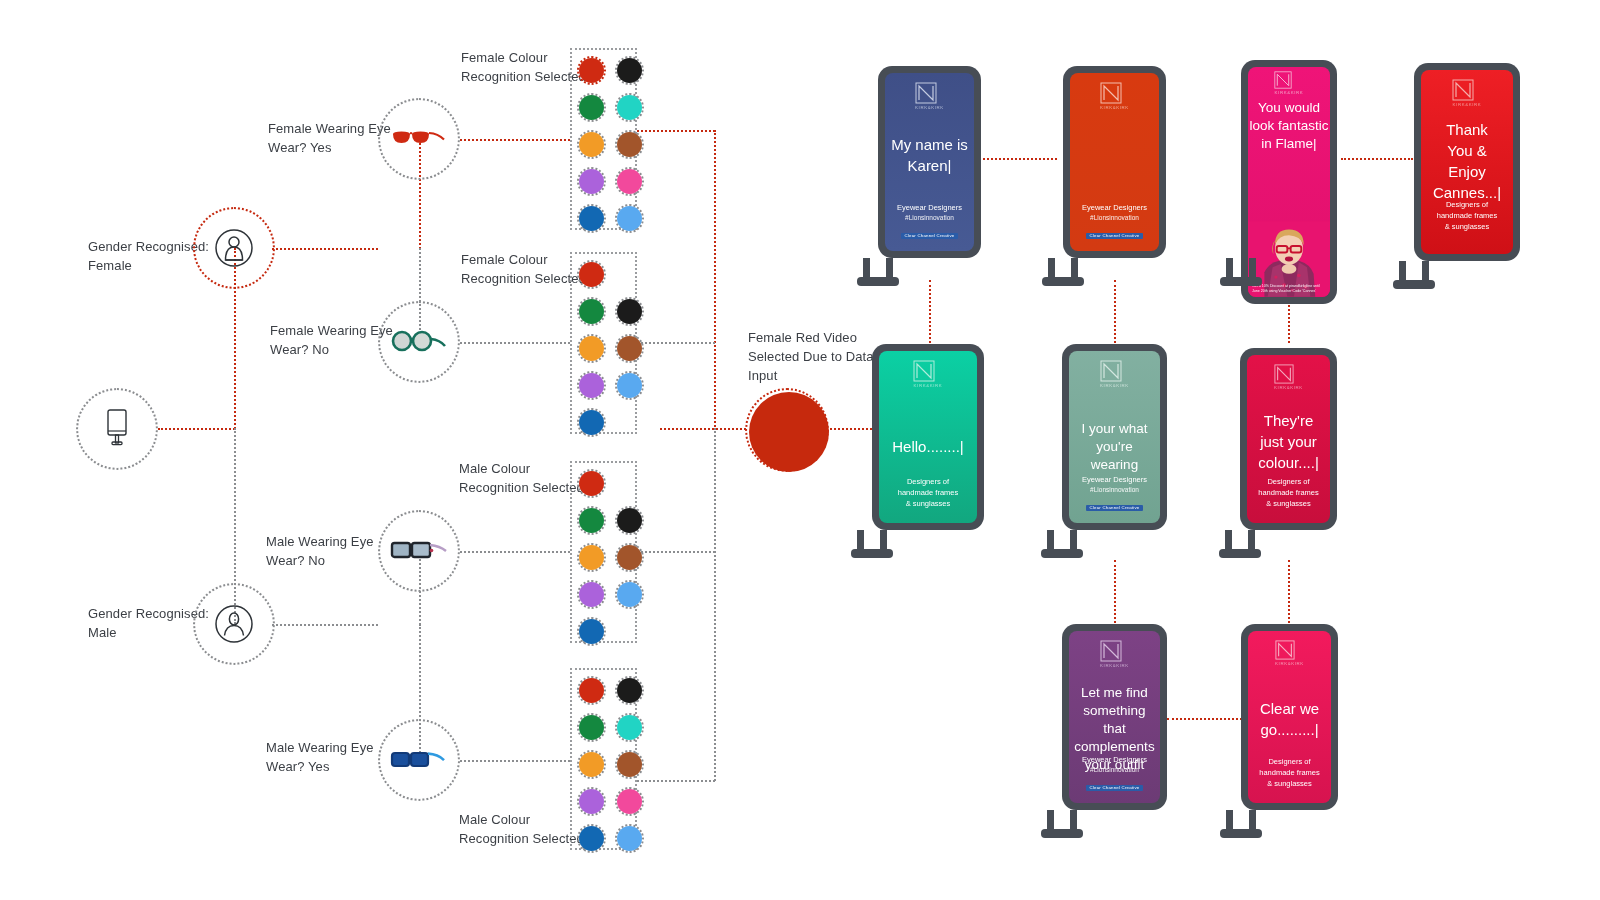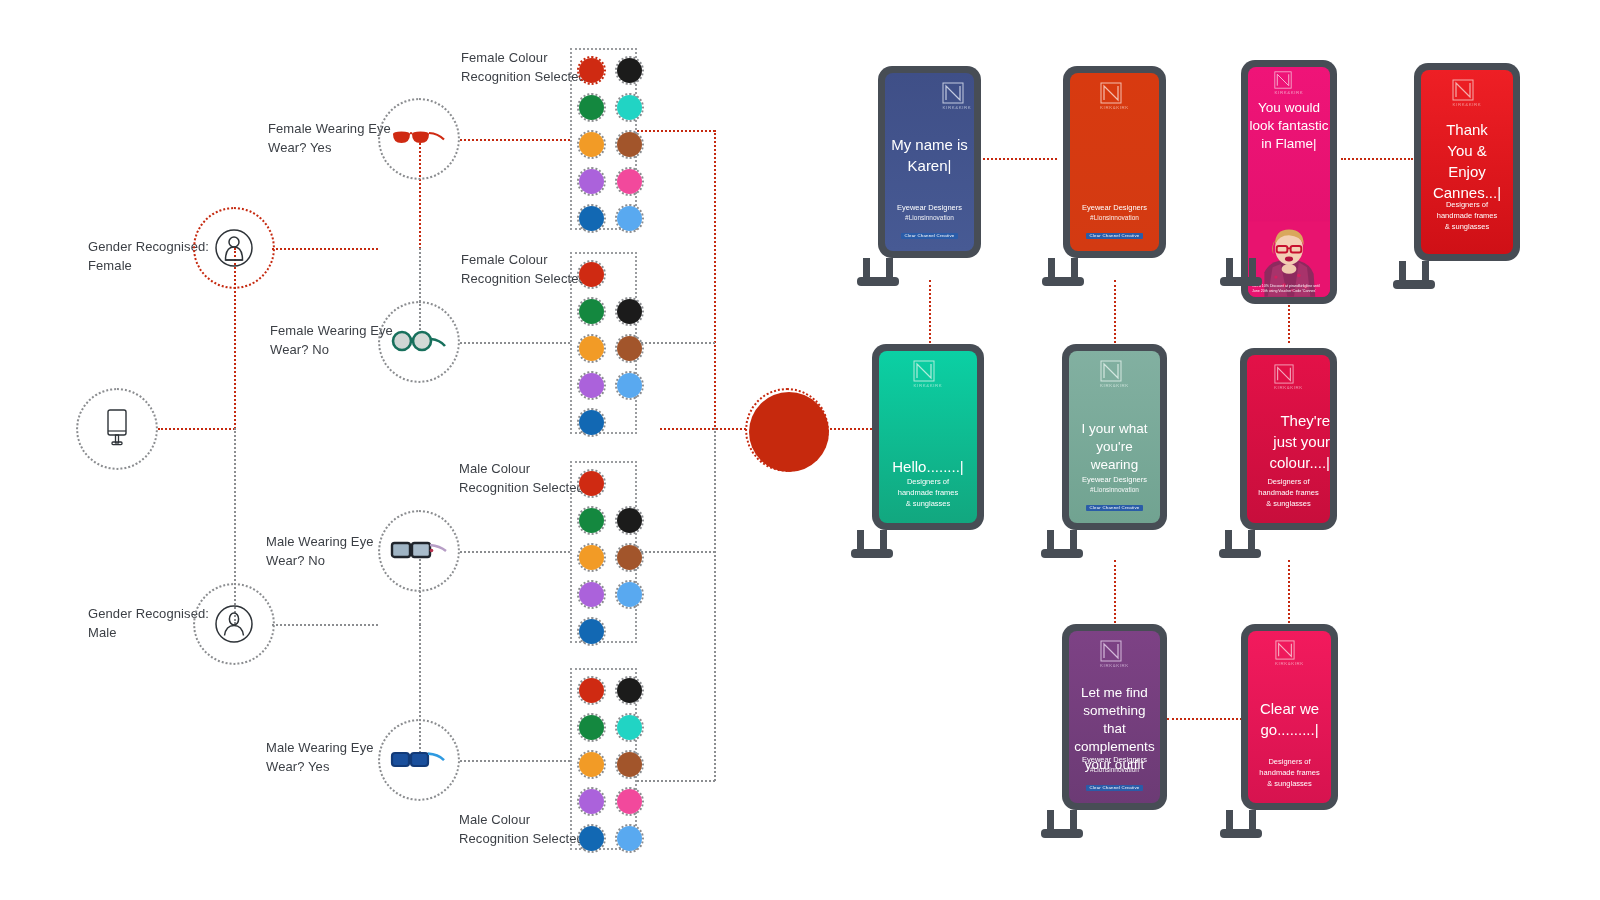--- a/index.html
+++ b/index.html
@@ -101,20 +101,23 @@
   <div class="lbl" style="left:88px;top:604px;">Gender Recognised:
 Male</div>
   <div class="lbl" style="left:268px;top:119px;">Female Wearing Eye
 Wear? Yes</div>
   <div class="lbl" style="left:270px;top:321px;">Female Wearing Eye
 Wear? No</div>
   <div class="lbl" style="left:266px;top:532px;">Male Wearing Eye
 Wear? No</div>
   <div class="lbl" style="left:266px;top:738px;">Male Wearing Eye
 Wear? Yes</div>
+  <div class="lbl" style="left:748px;top:328px;">Female Red Video
+Selected Due to Data
+Input</div>
 
   <div class="lbl" style="left:461px;top:48px;">Female Colour
 Recognition Selected</div>
   <div class="lbl" style="left:461px;top:250px;">Female Colour
 Recognition Selected</div>
   <div class="lbl" style="left:459px;top:459px;">Male Colour
 Recognition Selected</div>
   <div class="lbl" style="left:459px;top:810px;">Male Colour
 Recognition Selected</div>
 
@@ -300,21 +303,21 @@
     <div class="sw" style="left:5px;top:154px;">
         <i style="background:#1268b3"></i>
       </div>
     <div class="sw" style="left:43px;top:154px;">
         <i style="background:#59a9f0"></i>
       </div>
   </div>
 
   <div class="bb" style="left:878px;top:66px;">
     <div class="frame" style="width:103px;height:192px;">
-      <div class="scr" style="background:linear-gradient(180deg,#3f4f87,#475a94);align-items:flex-end;">
+      <div class="scr" style="background:linear-gradient(180deg,#3f4f87,#475a94);">
         <div class="logo">
           <svg width="26" height="22" viewBox="0 0 26 22">
               <rect x="3" y="1" width="20" height="20" fill="none" stroke="#cfd6e8" stroke-width="1"></rect>
               <path d="M6 18 L6 4 L20 18 L20 4" fill="none" stroke="#cfd6e8" stroke-width="1.2"></path>
             </svg>
           <div class="logoTxt" style="color:#cfd6e8;">KIRK&amp;KIRK</div>
         </div>
         <div class="msg lg" style="margin-top:24px;white-space:pre-line;">My name is
 Karen|</div>
         <div class="foot" style="bottom:10px;">
@@ -429,21 +432,21 @@
   <div class="bb" style="left:872px;top:344px;">
     <div class="frame" style="width:112px;height:186px;">
       <div class="scr" style="background:linear-gradient(180deg,#0bd0a4,#12a77f);">
         <div class="logo">
           <svg width="26" height="22" viewBox="0 0 26 22">
               <rect x="3" y="1" width="20" height="20" fill="none" stroke="#bdf0e0" stroke-width="1"></rect>
               <path d="M6 18 L6 4 L20 18 L20 4" fill="none" stroke="#bdf0e0" stroke-width="1.2"></path>
             </svg>
           <div class="logoTxt" style="color:#bdf0e0;">KIRK&amp;KIRK</div>
         </div>
-        <div class="msg lg" style="margin-top:68px;white-space:pre-line;">Hello........|</div>
+        <div class="msg lg" style="margin-top:48px;white-space:pre-line;">Hello........|</div>
         <div class="foot3" style="bottom:14px;white-space:pre-line;">Designers of
 handmade frames
 &amp; sunglasses</div>
       </div>
     </div>
     <div class="legs" style="top:186px;width:54px;height:28px;">
       <div class="leg" style="left:12px;height:20px;"></div>
       <div class="leg" style="left:35px;height:20px;"></div>
       <div class="base" style="left:6px;top:19px;width:42px;height:9px;"></div>
     </div>
@@ -479,21 +482,21 @@
   <div class="bb" style="left:1240px;top:348px;">
     <div class="frame" style="width:97px;height:182px;">
       <div class="scr" style="background:linear-gradient(180deg,#e31148,#c80e3c);">
         <div class="logo">
           <svg width="24" height="20" viewBox="0 0 26 22">
               <rect x="3" y="1" width="20" height="20" fill="none" stroke="#f6b6c8" stroke-width="1"></rect>
               <path d="M6 18 L6 4 L20 18 L20 4" fill="none" stroke="#f6b6c8" stroke-width="1.2"></path>
             </svg>
           <div class="logoTxt" style="color:#f6b6c8;">KIRK&amp;KIRK</div>
         </div>
-        <div class="msg lg" style="margin-top:20px;white-space:pre-line;text-align:right;">They're
+        <div class="msg lg" style="margin-top:20px;white-space:pre-line;">They're
 just your
 colour....|</div>
         <div class="foot3" style="bottom:14px;white-space:pre-line;">Designers of
 handmade frames
 &amp; sunglasses</div>
       </div>
     </div>
     <div class="legs" style="top:182px;width:54px;height:28px;">
       <div class="leg" style="left:12px;height:20px;"></div>
       <div class="leg" style="left:35px;height:20px;"></div>

